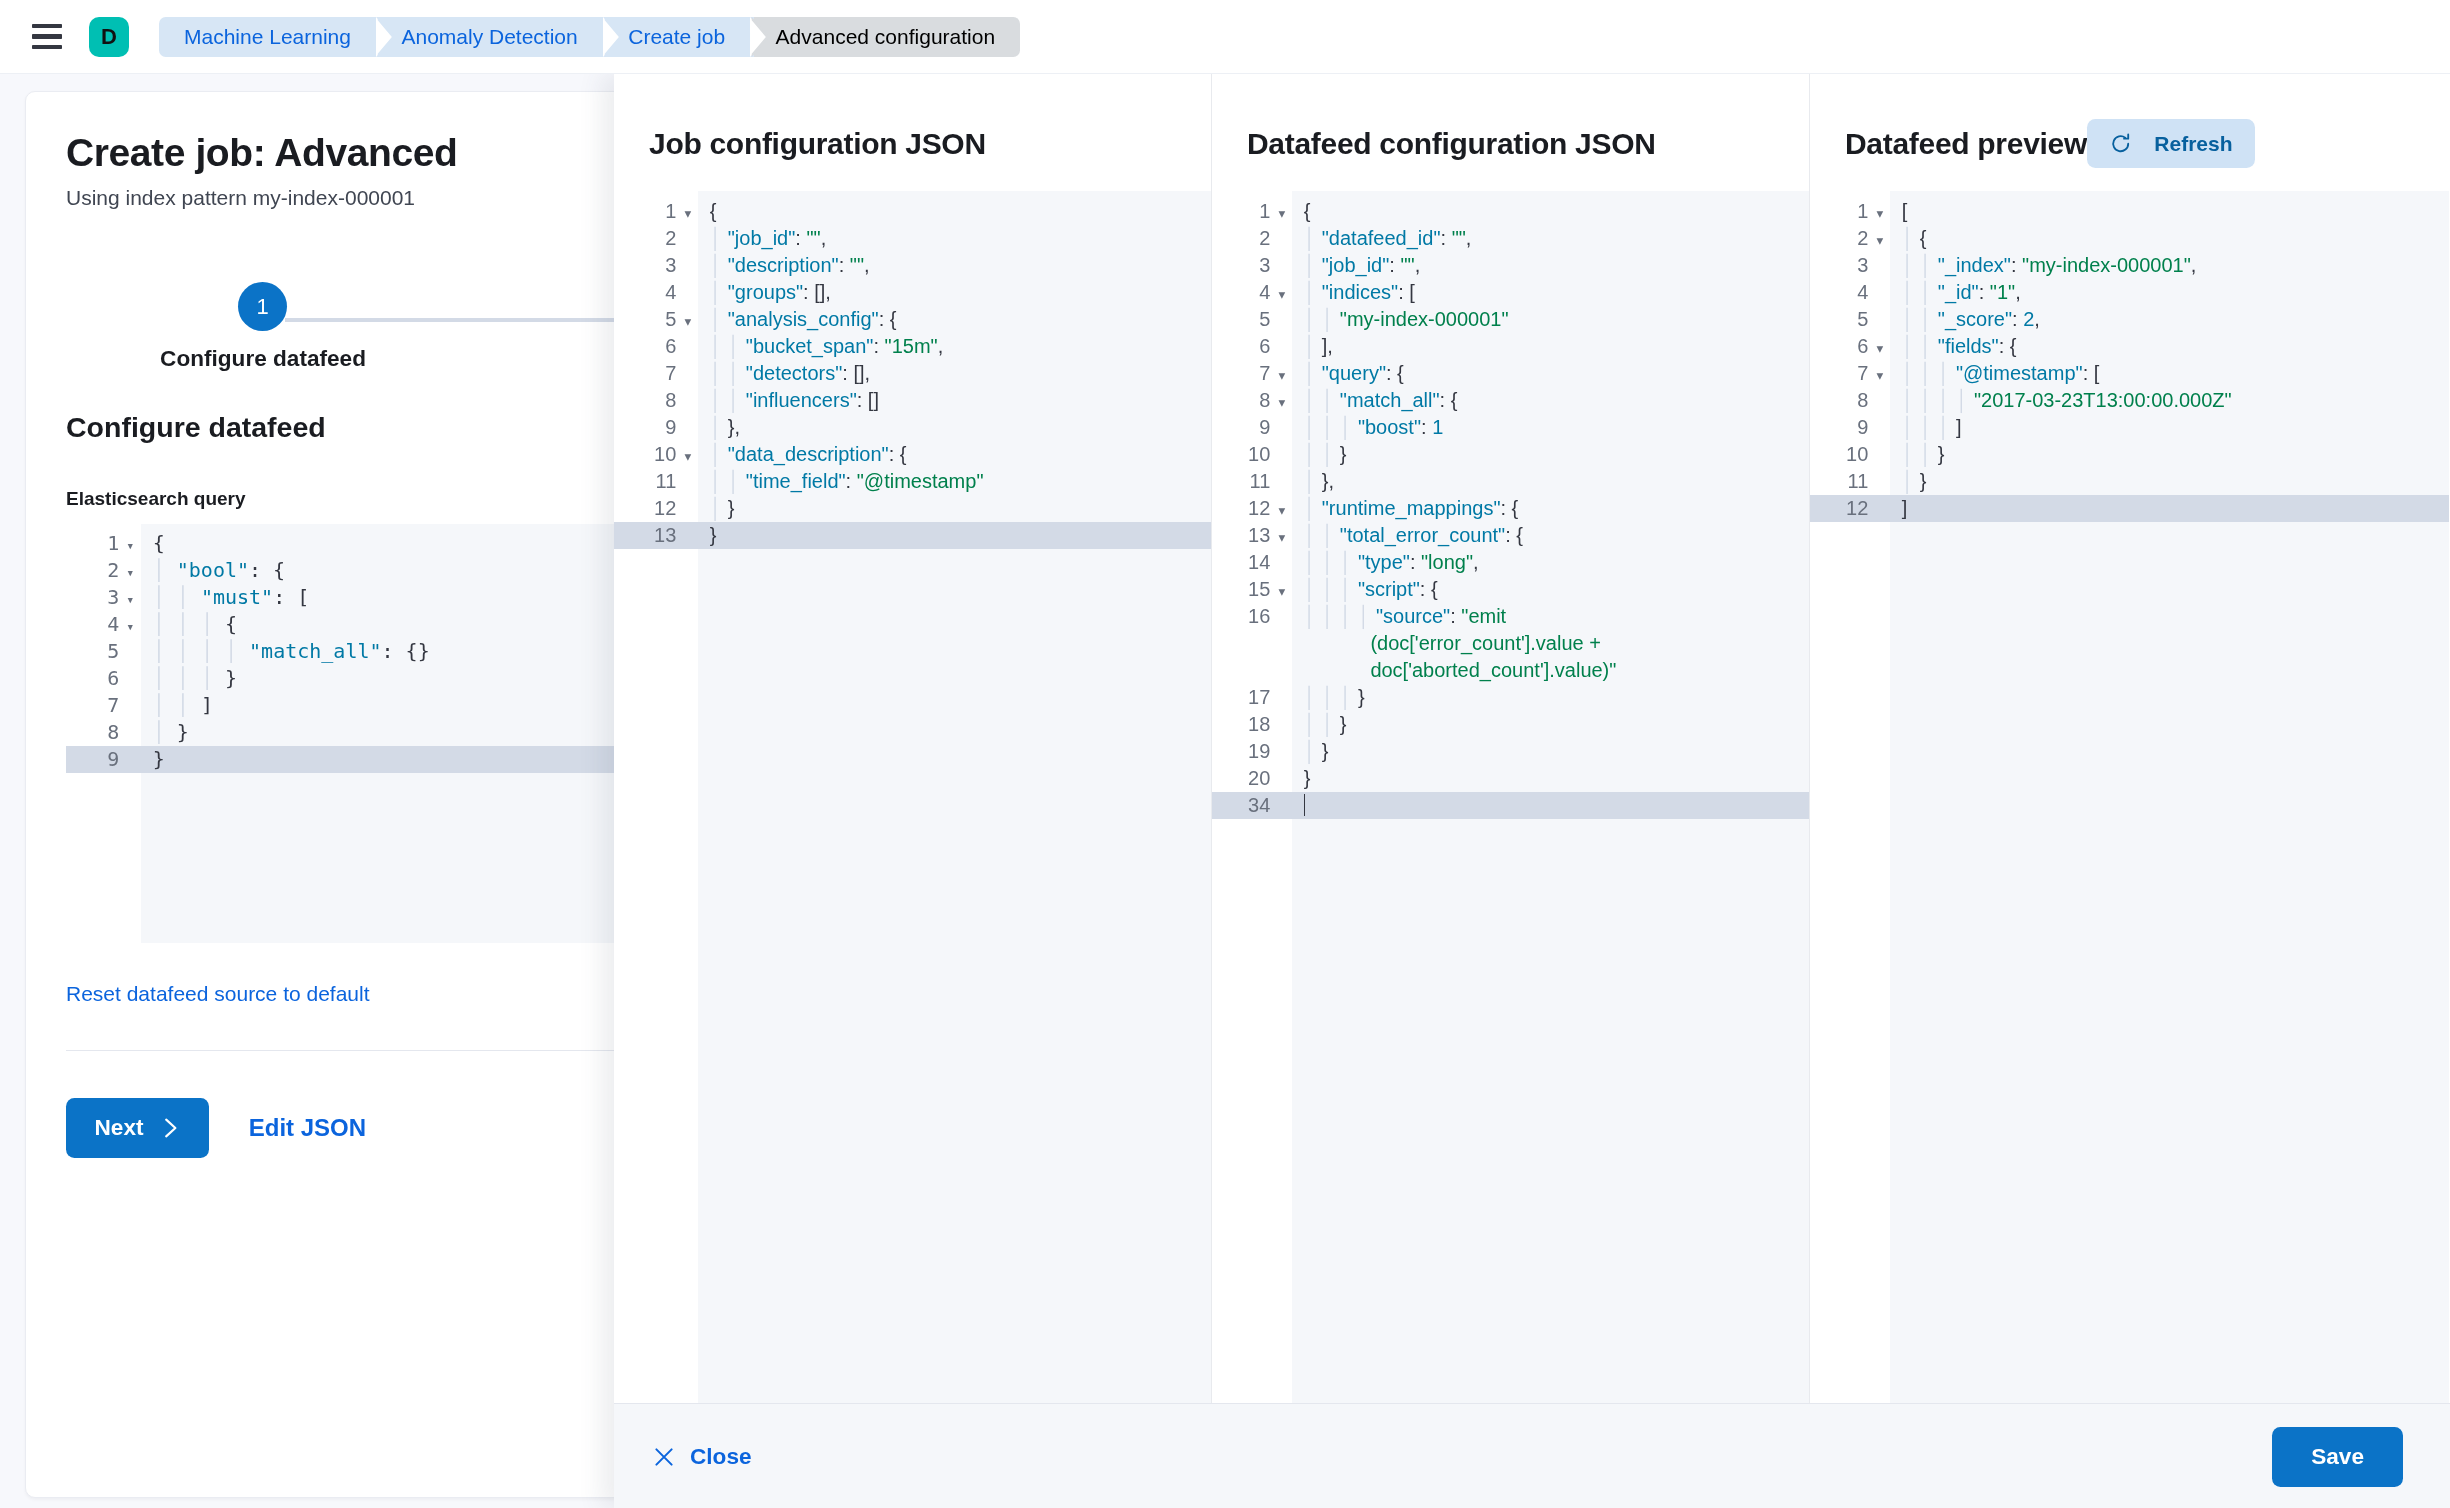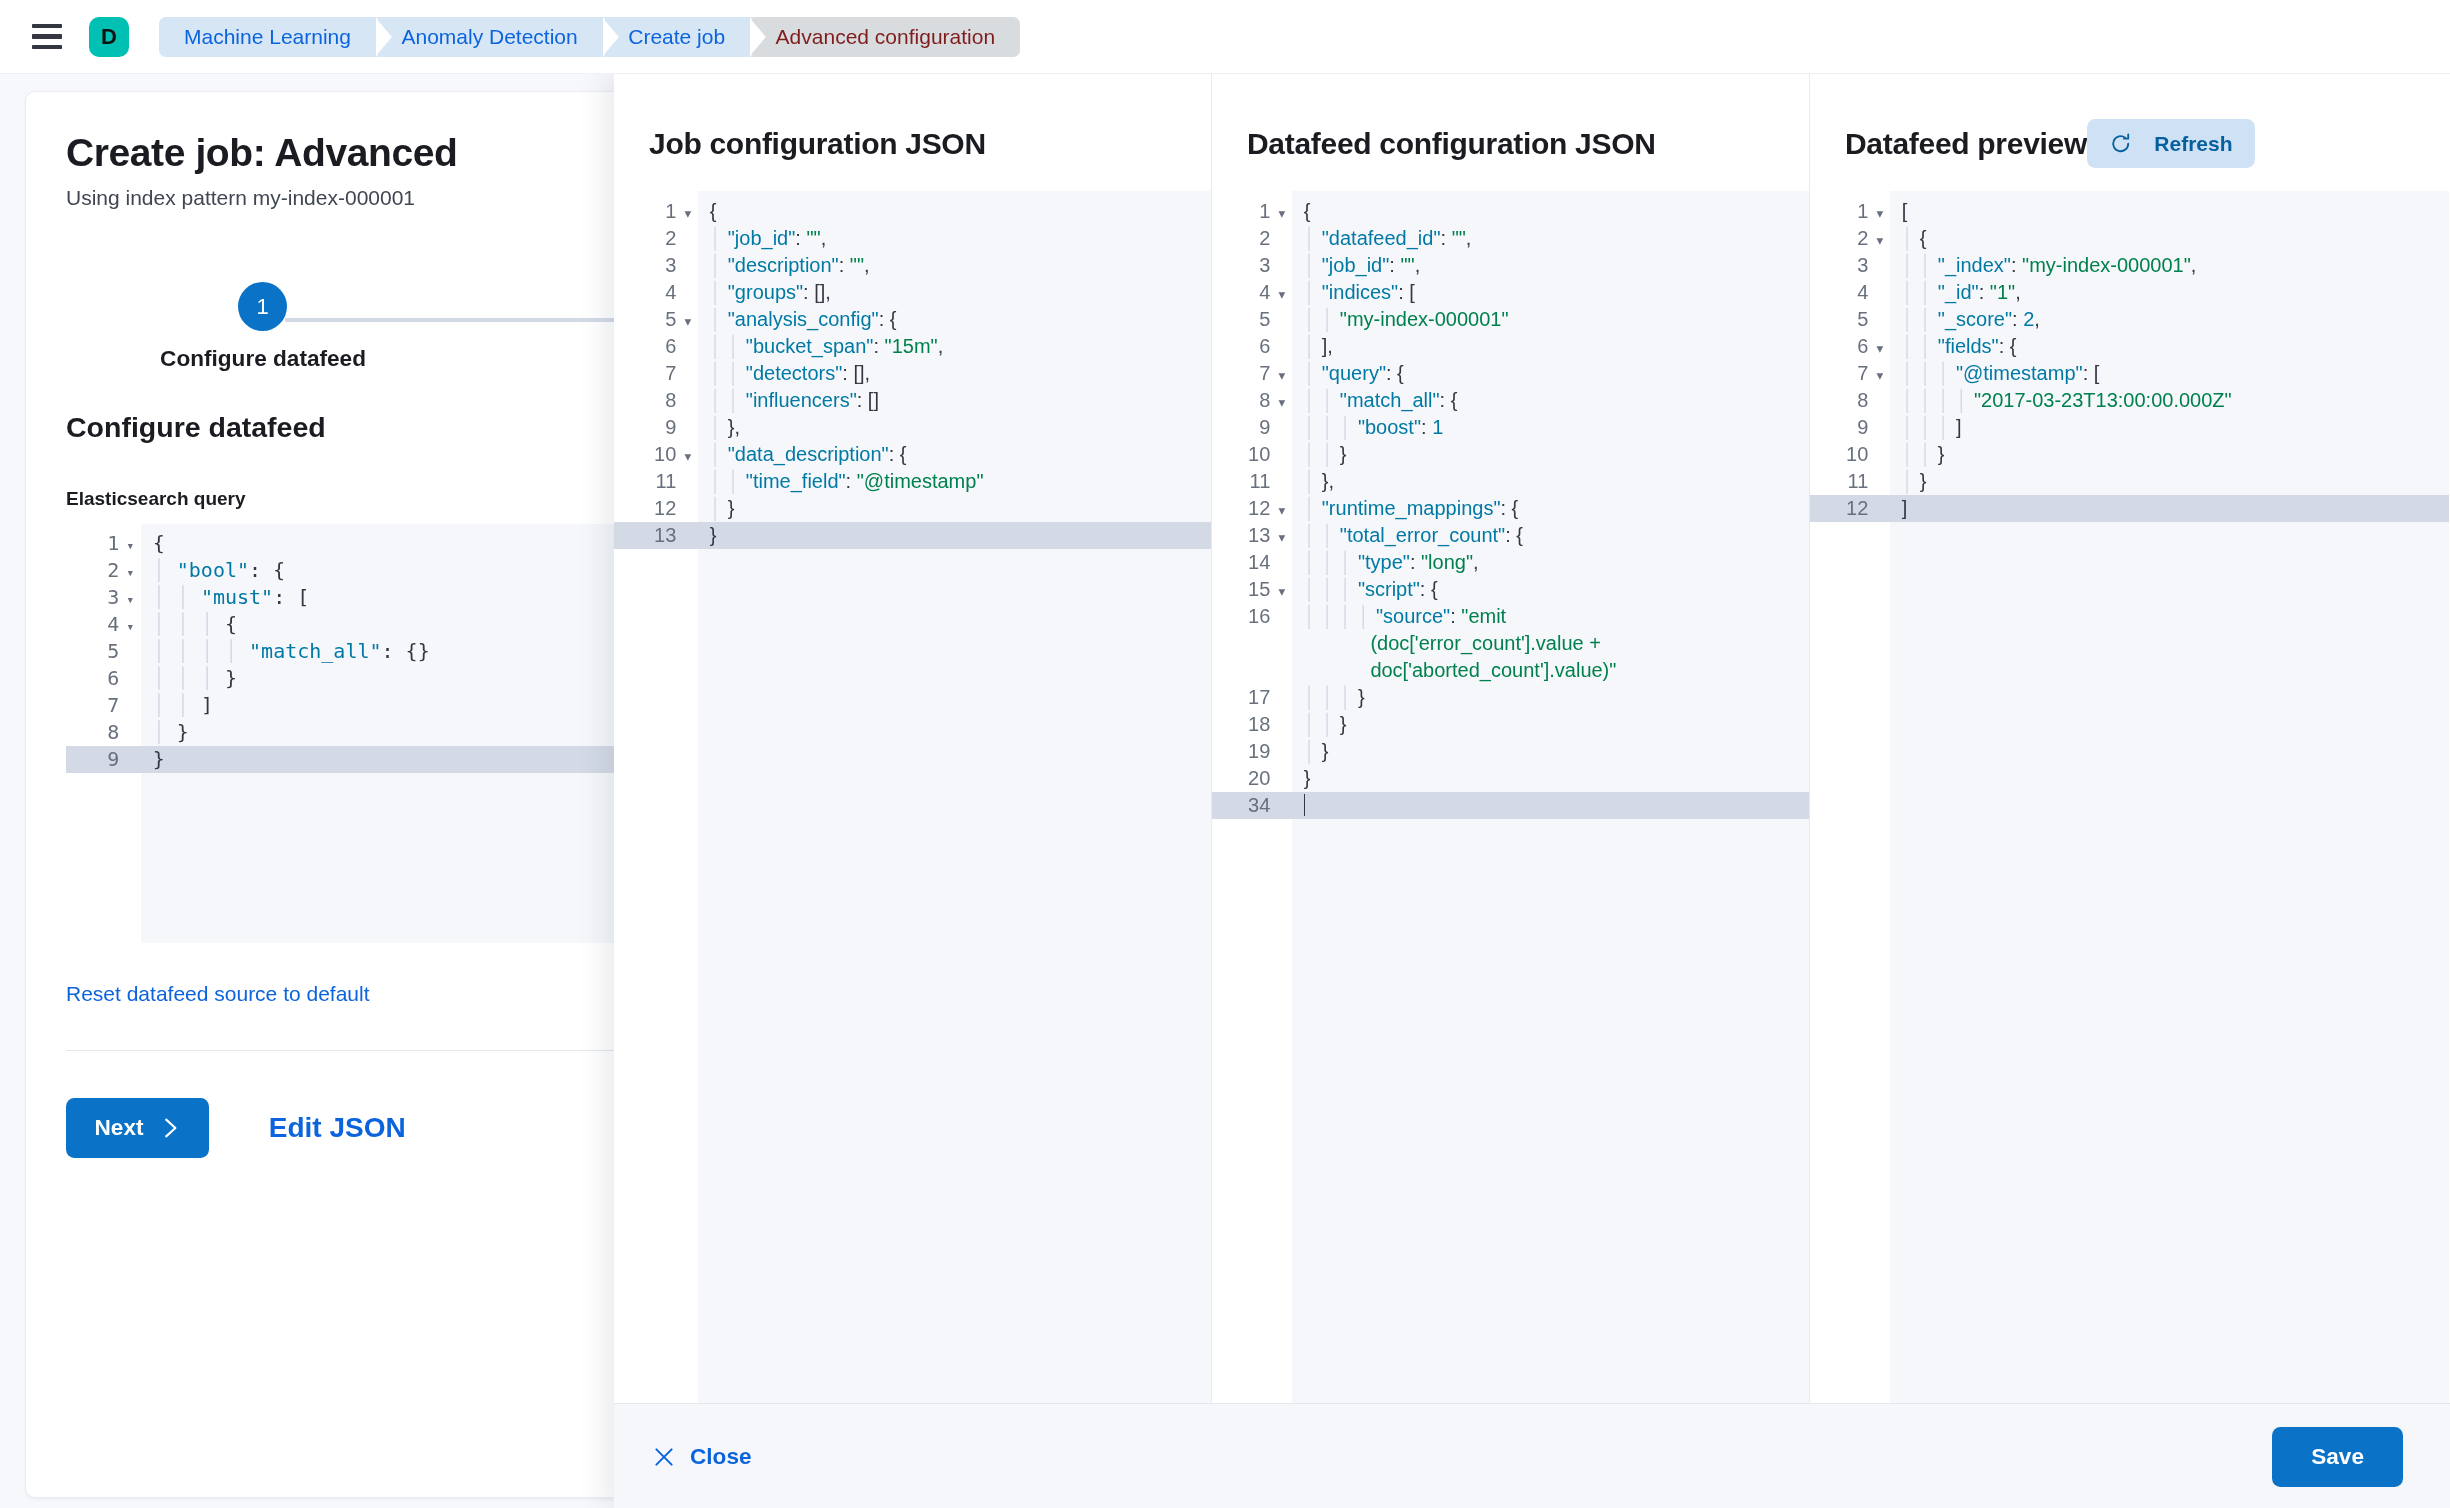--- a/index.html
+++ b/index.html
@@ -34,21 +34,21 @@
     position:relative; display:flex; align-items:center;
     background:#D7E6F5; color:#0B64DD;
     font-size:21px; font-weight:400;
     padding:0 28.5px 0 22px; height:40px;
   }
   .crumb:first-child { border-radius:6.7px 0 0 6.7px; padding-left:25px; }
   .crumb .wedge {
     position:absolute; right:-15px; top:0; width:18.4px; height:40px; z-index:3;
   }
   .crumb.last {
-    background:#D9DCDF; color:#7f1d1d; font-weight:400;
+    background:#D9DCDF; color:#000000; font-weight:400;
     border-radius:0 6.7px 6.7px 0; padding-right:25px;
   }
 
   
   .page {
     position:absolute; left:0; top:74px; width:614px; height:1435px;
     background:#F7F8FC;
     overflow:hidden;
   }
   .page-card {
@@ -109,21 +109,21 @@
   .hr { height:1.7px; background:#E4E7EE; margin-top:44px; }
 
   .btnrow { margin-top:47px; display:flex; align-items:center; }
   .btn-primary {
     background:#0B73C7; color:#fff; border:none; border-radius:8.4px;
     font-size:22.6px; font-weight:700; padding:0 28.5px; height:60px;
     display:flex; align-items:center; gap:18.4px; cursor:pointer;
     font-family:"Liberation Sans", sans-serif;
   }
   .btn-link {
-    color:#0B64DD; font-size:28px; font-weight:700; margin-left:60px; cursor:pointer;
+    color:#0B64DD; font-size:24px; font-weight:700; margin-left:40px; cursor:pointer;
   }
 
   
   .flyout {
     position:absolute; left:614px; top:74px; width:1836px; height:1435px;
     background:#FFFFFF;
     box-shadow:-11.7px 0 23.4px rgba(65,78,101,0.10);
     z-index: 20;
     display:flex; flex-direction:column;
   }

